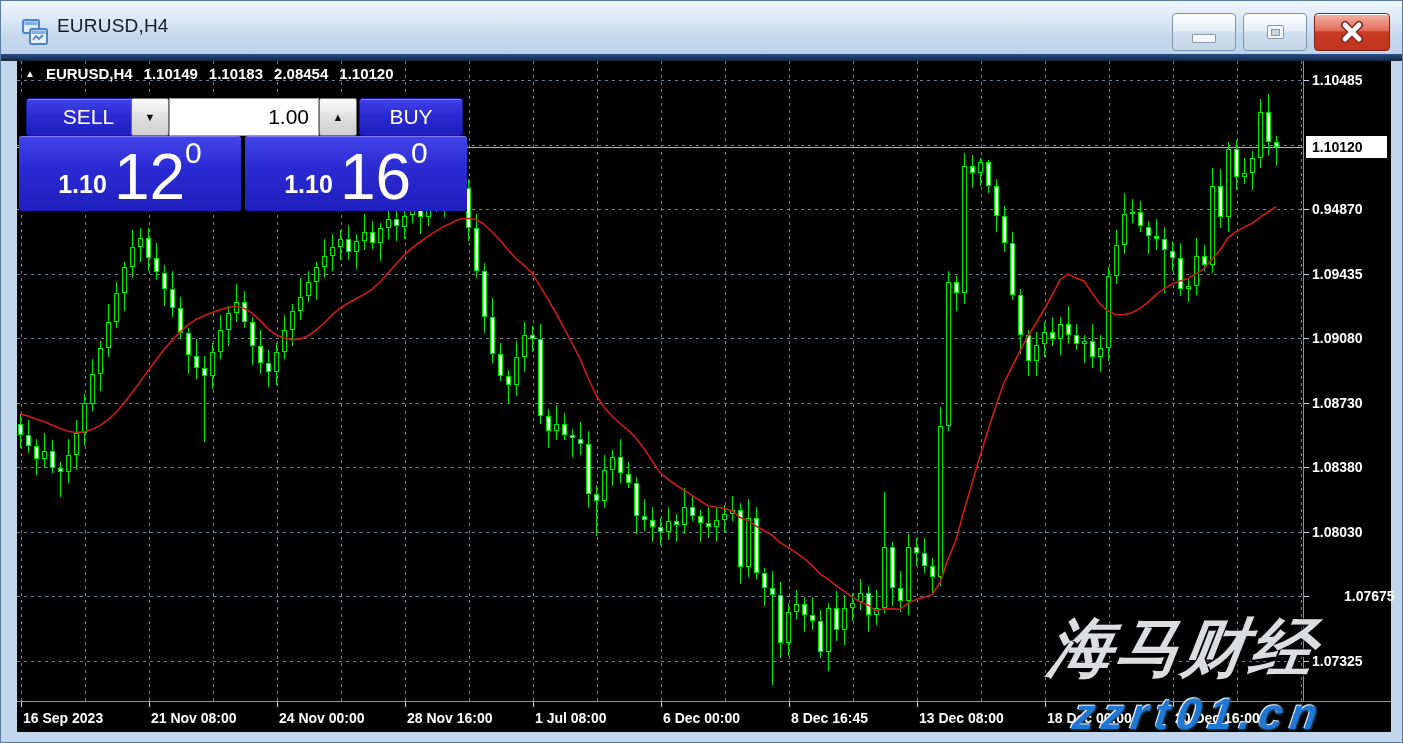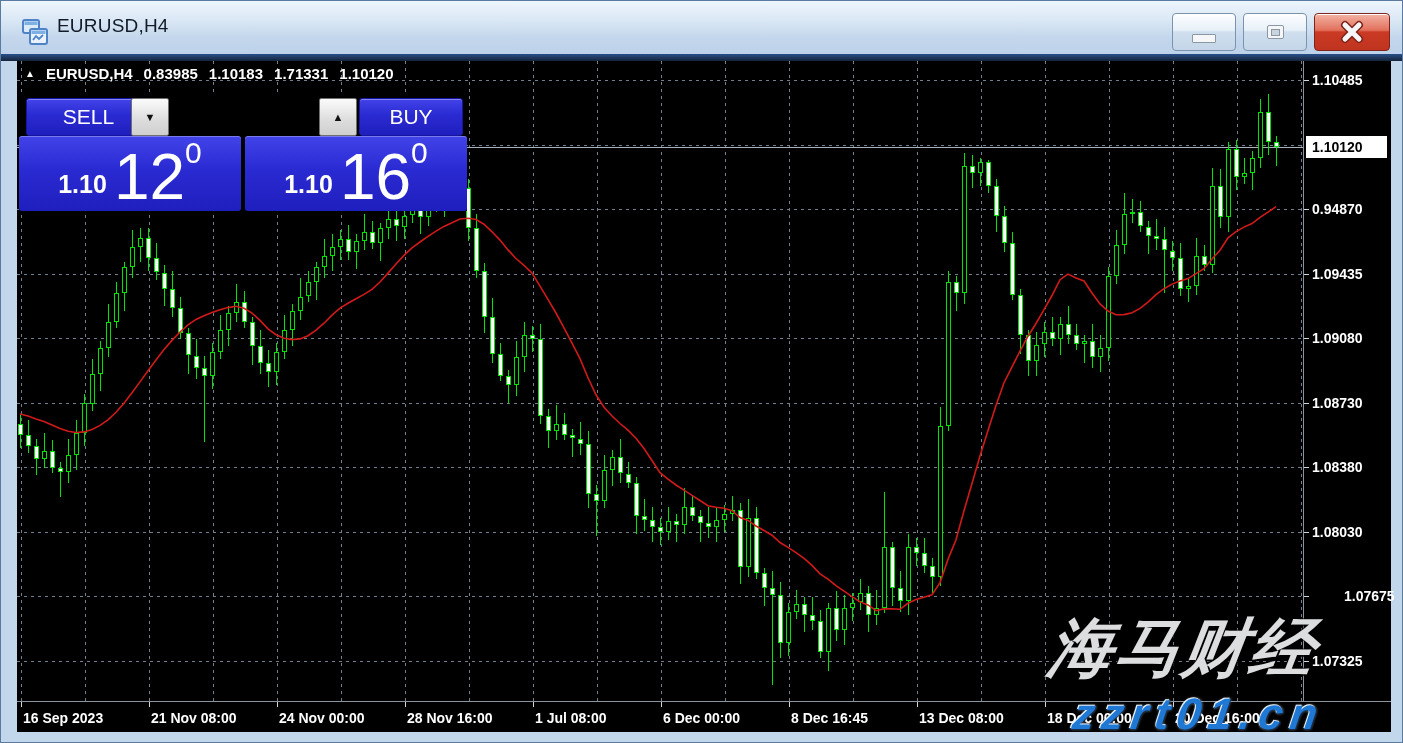--- a/index.html
+++ b/index.html
@@ -120,31 +120,32 @@
   <div id="chart-shell">
     <div id="plot">
       <div id="bid-line" style="top: 86px;"></div>
       <svg id="ma-svg" width="1286" height="640">
         <polyline id="ma-poly" fill="none" stroke="#d11a1a" stroke-width="1.6" points="3,353.0 11,355.1 19,358.0 27,360.4 35,363.9 43,367.6 51,370.2 59,371.5 67,370.9 75,368.5 83,364.4 91,358.8 99,351.3 107,342.2 115,331.8 123,320.9 131,309.8 139,299.0 147,288.4 155,279.4 163,271.0 171,263.8 179,258.4 187,254.8 195,251.6 203,248.8 211,246.6 219,245.3 227,247.2 235,252.1 243,259.4 251,267.8 259,273.7 267,277.3 275,278.6 283,277.9 291,274.7 299,269.2 307,262.2 315,254.1 323,247.1 331,242.2 339,237.7 347,233.4 355,228.4 363,221.0 371,212.1 379,203.0 387,194.4 395,186.8 403,181.0 411,175.3 419,170.1 427,165.4 435,161.7 443,158.0 451,157.3 459,158.5 467,163.2 475,170.8 483,179.1 491,188.9 499,197.5 507,204.3 515,212.1 523,225.1 531,238.4 539,252.0 547,266.8 555,282.2 563,297.6 571,316.8 579,333.8 587,346.2 595,355.0 603,362.5 611,369.2 619,377.3 627,387.5 635,399.5 643,411.6 651,418.1 659,424.0 667,429.2 675,434.3 683,439.5 691,444.7 699,446.3 707,447.2 715,449.7 723,456.6 731,459.4 739,465.0 747,469.5 755,474.2 763,481.5 771,486.4 779,491.6 787,497.3 795,504.4 803,512.9 811,518.2 819,524.7 827,530.2 835,535.7 843,540.9 851,543.9 859,549.6 867,547.9 875,547.9 883,548.3 891,542.3 899,538.6 907,536.2 915,533.8 923,521.6 931,498.4 939,478.7 947,449.7 955,422.5 963,395.0 971,369.5 979,344.5 987,321.7 995,305.9 1003,290.2 1011,275.2 1019,262.5 1027,248.7 1035,234.5 1043,218.7 1051,213.1 1059,217.0 1067,220.0 1075,232.0 1083,242.9 1091,250.1 1099,253.8 1107,253.6 1115,251.7 1123,247.4 1131,241.2 1139,233.6 1147,227.7 1155,223.1 1163,220.0 1171,217.6 1179,212.6 1187,207.7 1195,198.0 1203,189.2 1211,176.8 1219,170.6 1227,166.1 1235,162.6 1243,156.4 1251,151.1 1259,145.6"></polyline>
       </svg>
 
       <div id="ohlc">
         <span id="collapse-ic">▲</span>
         <span>EURUSD,H4</span>
-        <span>0.83985</span>
+        <span>1.10149</span>
         <span>1.10183</span>
-        <span>1.71331</span>
+        <span>2.08454</span>
         <span>1.10120</span>
       </div>
 
       <div id="trade-panel">
         <div id="sell-btn" class="tp-btn blue">SELL</div>
         <div id="spin-down" class="spin">
             <span>▼</span>
           </div>
+        <input id="vol-input" value="1.00" style="">
         <div id="spin-up" class="spin">
             <span>▲</span>
           </div>
         <div id="buy-btn" class="tp-btn blue">BUY</div>
 
         <div id="sell-quote" class="quote blue">
           <span class="q-prefix">1.10</span>
           <span class="q-big">12</span>
           <span class="q-sup">0</span>
         </div>

